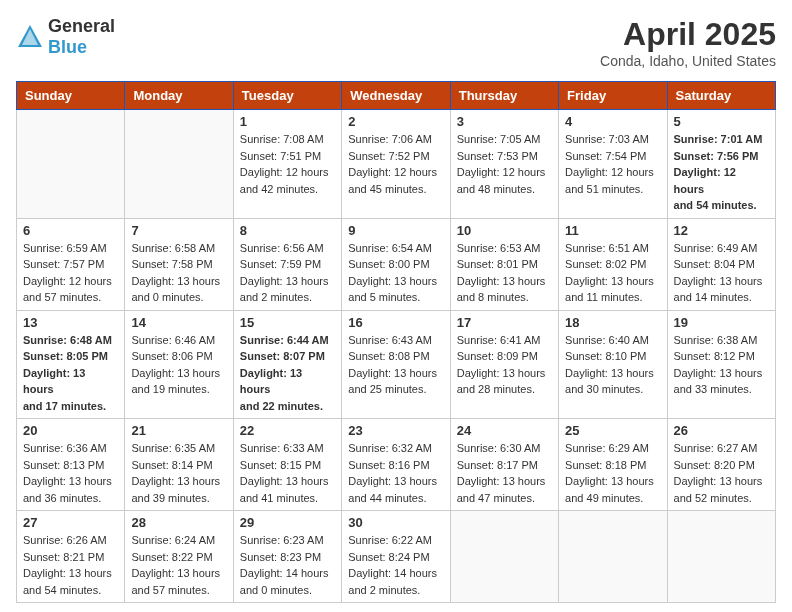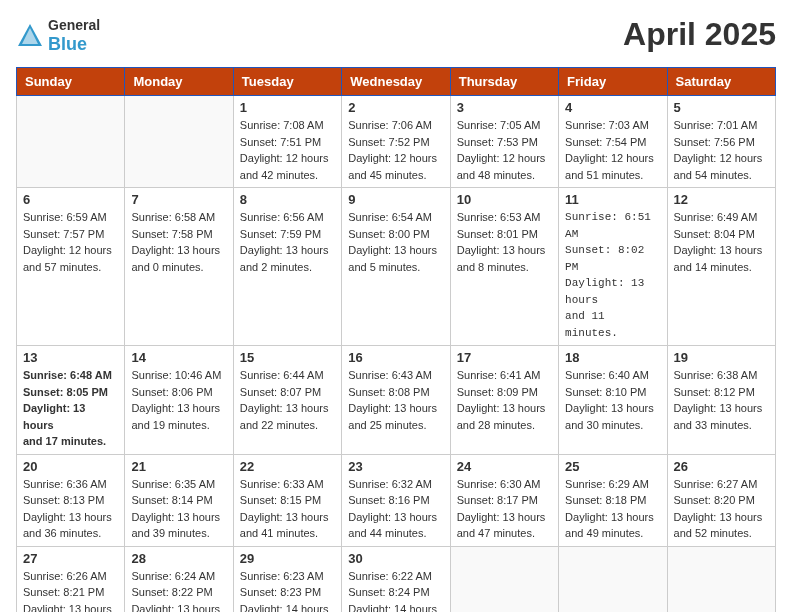--- a/index.html
+++ b/index.html
@@ -14,21 +14,21 @@
       display: flex;
       justify-content: space-between;
       align-items: flex-start;
       margin-bottom: 12px;
     }
     .logo {
       display: flex;
       align-items: center;
     }
     .logo-text-general {
-      font-size: 14px;
+      font-size: 18px;
       font-weight: bold;
       color: #333;
     }
     .logo-text-blue {
       font-size: 18px;
       font-weight: bold;
       color: #3399cc;
     }
     .logo-icon {
       width: 28px;
@@ -96,20 +96,21 @@
       <polygon points="14,2 26,24 2,24" fill="#3399cc"></polygon>
       <polygon points="14,6 22,22 6,22" fill="white" opacity="0.6"></polygon>
     </svg>
     <div>
       <span class="logo-text-general">General</span><br>
       <span class="logo-text-blue">Blue</span>
     </div>
   </div>
   <div class="title-area">
     <div class="month-title">April 2025</div>
+    <div class="location-title">Conda, Idaho, United States</div>
   </div>
 </div>
 
 <table class="calendar">
   <thead>
     <tr>
     <th>Sunday</th>
         <th>Monday</th>
         <th>Tuesday</th>
         <th>Wednesday</th>
@@ -145,21 +146,21 @@
         </td>
         <td>
           <span class="day-number">4</span>
           <div class="day-info" style="white-space: pre-line;">Sunrise: 7:03 AM
 Sunset: 7:54 PM
 Daylight: 12 hours
 and 51 minutes.</div>
         </td>
         <td>
           <span class="day-number">5</span>
-          <div class="day-info" style="white-space: pre-line;">Sunrise: 7:01 AM
+          <div class="day-info" style="white-space: pre-line; font-weight: bold;">Sunrise: 7:01 AM
 Sunset: 7:56 PM
 Daylight: 12 hours
 and 54 minutes.</div>
         </td>
       </tr>
       <tr class="week-row">
         <td>
           <span class="day-number">6</span>
           <div class="day-info" style="white-space: pre-line;">Sunrise: 6:59 AM
 Sunset: 7:57 PM
@@ -189,21 +190,21 @@
         </td>
         <td>
           <span class="day-number">10</span>
           <div class="day-info" style="white-space: pre-line;">Sunrise: 6:53 AM
 Sunset: 8:01 PM
 Daylight: 13 hours
 and 8 minutes.</div>
         </td>
         <td>
           <span class="day-number">11</span>
-          <div class="day-info" style="white-space: pre-line; font-family: Liberation Mono, monospace;">Sunrise: 6:51 AM
+          <div class="day-info" style="white-space: pre-line;">Sunrise: 6:51 AM
 Sunset: 8:02 PM
 Daylight: 13 hours
 and 11 minutes.</div>
         </td>
         <td>
           <span class="day-number">12</span>
           <div class="day-info" style="white-space: pre-line;">Sunrise: 6:49 AM
 Sunset: 8:04 PM
 Daylight: 13 hours
 and 14 minutes.</div>
@@ -212,28 +213,28 @@
       <tr class="week-row">
         <td>
           <span class="day-number">13</span>
           <div class="day-info" style="white-space: pre-line; font-weight: bold;">Sunrise: 6:48 AM
 Sunset: 8:05 PM
 Daylight: 13 hours
 and 17 minutes.</div>
         </td>
         <td>
           <span class="day-number">14</span>
-          <div class="day-info" style="white-space: pre-line;">Sunrise: 10:46 AM
+          <div class="day-info" style="white-space: pre-line;">Sunrise: 6:46 AM
 Sunset: 8:06 PM
 Daylight: 13 hours
 and 19 minutes.</div>
         </td>
         <td>
           <span class="day-number">15</span>
-          <div class="day-info" style="white-space: pre-line;">Sunrise: 6:44 AM
+          <div class="day-info" style="white-space: pre-line; font-weight: bold;">Sunrise: 6:44 AM
 Sunset: 8:07 PM
 Daylight: 13 hours
 and 22 minutes.</div>
         </td>
         <td>
           <span class="day-number">16</span>
           <div class="day-info" style="white-space: pre-line;">Sunrise: 6:43 AM
 Sunset: 8:08 PM
 Daylight: 13 hours
 and 25 minutes.</div>

